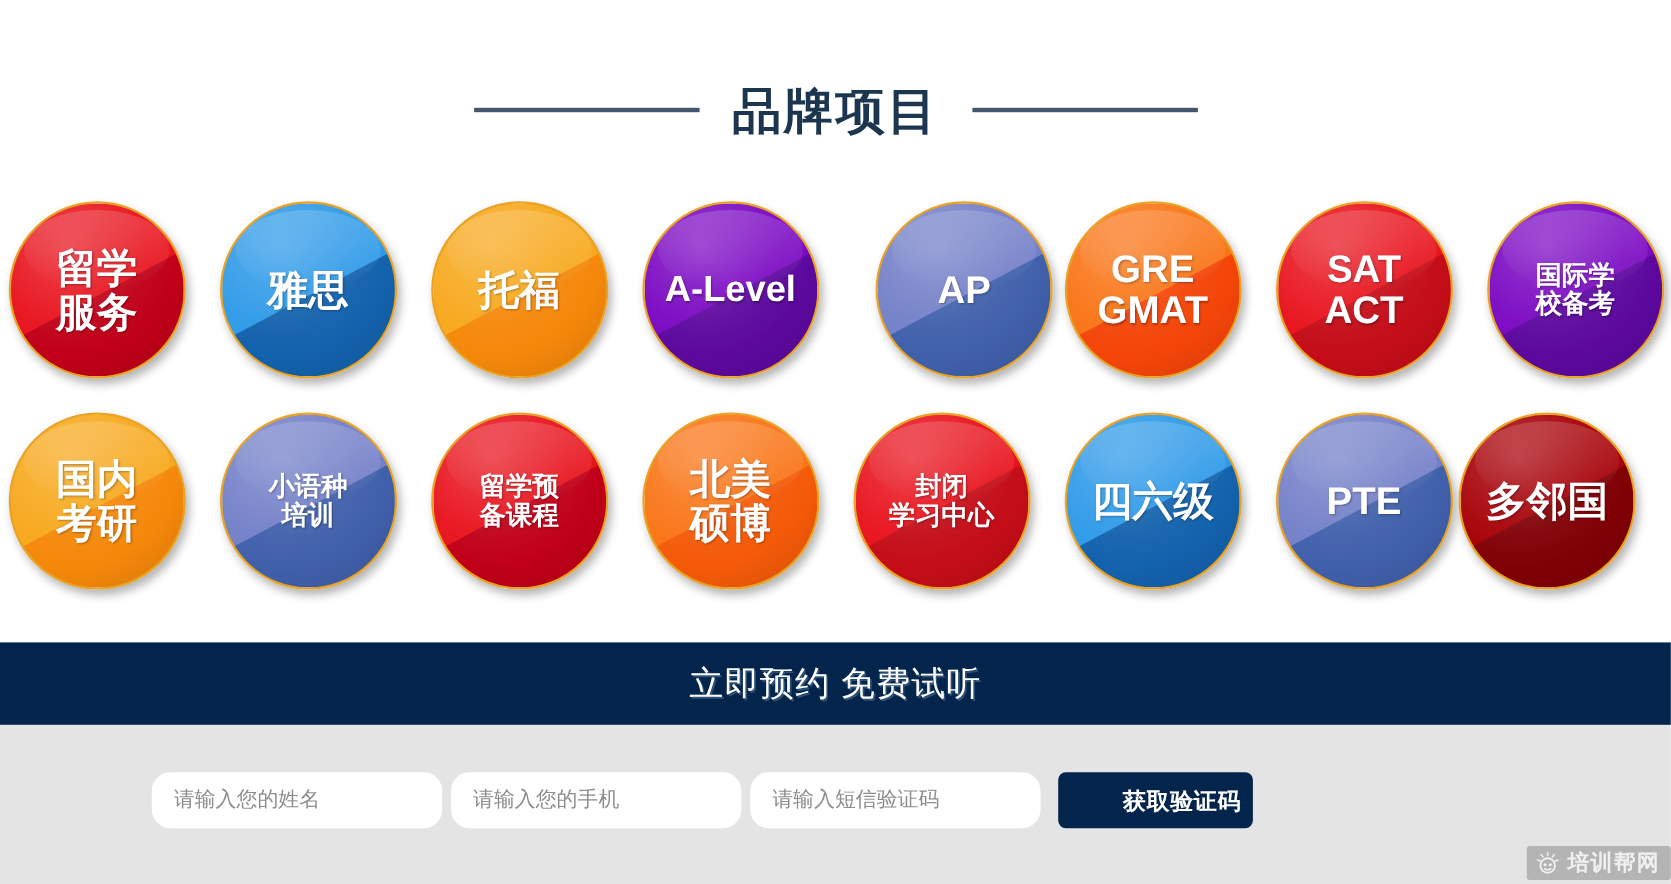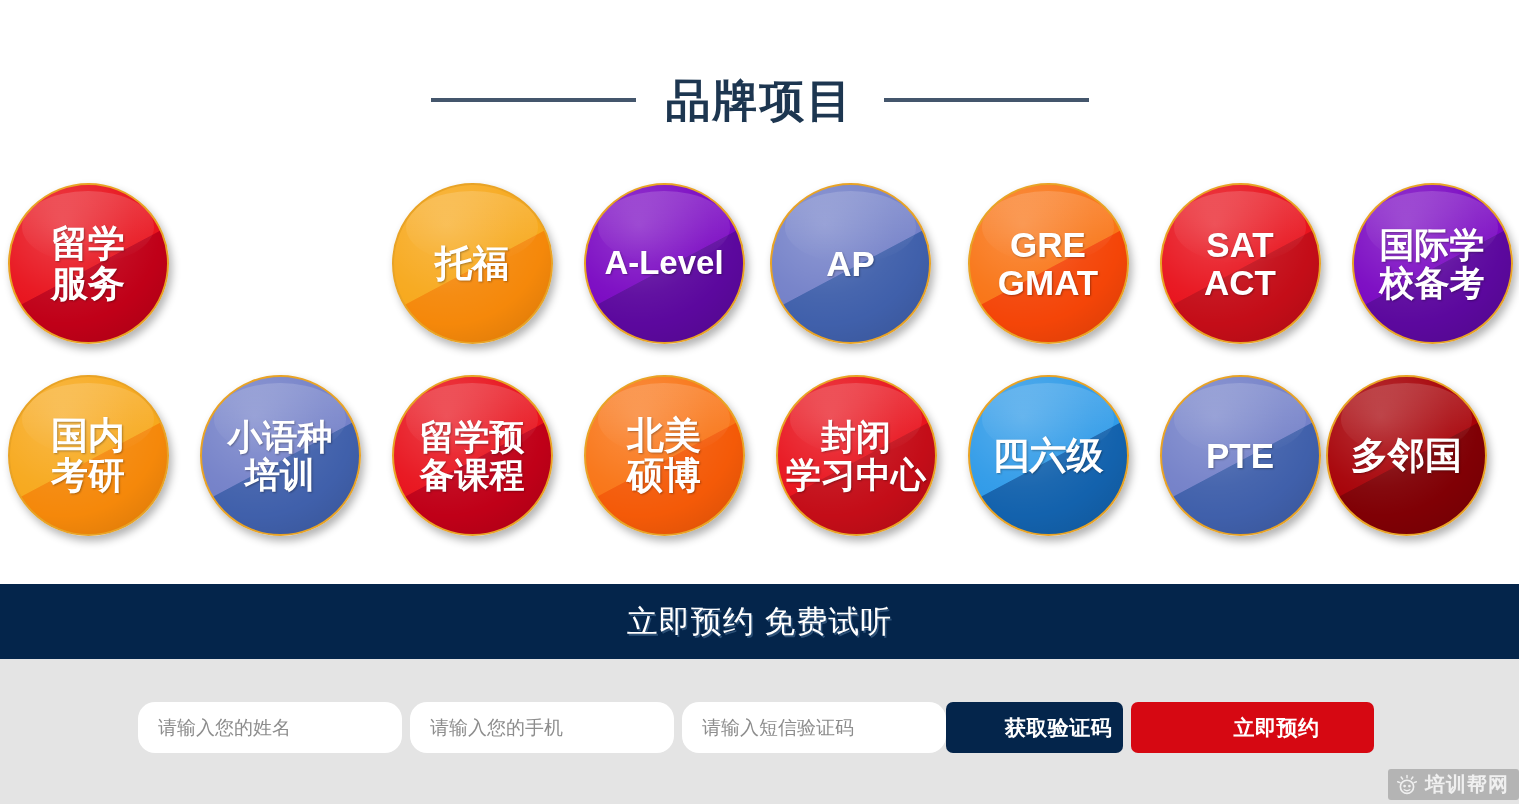--- a/index.html
+++ b/index.html
@@ -56,21 +56,21 @@
     color: #ffffff; text-align: center; line-height: 1.06;
     font-weight: bold;
     text-shadow: 1px 1px 2px rgba(0,0,0,0.30);
     white-space: pre-line;
     padding: 0 2px;
   }
   .circle .label.cn1 { font-size: 37px; }
   .circle .label.cn2 { font-size: 37px; }
   .circle .label.lat { font-size: 33px; }
   .circle .label.latbig { font-size: 35px; }
-  .circle .label.wide { font-size: 35px; }
+  .circle .label.wide { font-size: 24px; }
 
   
   #cta-band {
     position: absolute; left: 0; top: 584px; width: 1519px; height: 75px;
     background: #04254b;
     display: flex; align-items: center; justify-content: center;
   }
   #cta-band-text {
     color: #ffffff; font-size: 31px; font-weight: normal; letter-spacing: 1px;
     text-shadow: 1.5px 1.5px 0 rgba(120,160,200,0.35);
@@ -86,21 +86,21 @@
     display: flex; align-items: center; gap: 0;
   }
   .field {
     height: 51px; background: #ffffff; border: none; border-radius: 17px;
     font-size: 19px; color: #8d8d8d; padding: 0 20px; outline: none;
     font-family: "Liberation Sans", "DejaVu Sans", sans-serif;
   }
   .field::placeholder { color: #8d8d8d; }
   .field.name { width: 264px; margin-right: 8px; }
   .field.phone { width: 264px; margin-right: 8px; }
-  .field.code { width: 264px; margin-right: 0; }
+  .field.code { width: 264px; margin-right: 16px; }
   .btn {
     height: 51px; border: none; border-radius: 7px; cursor: pointer;
     font-size: 21px; color: #ffffff; font-weight: bold;
     font-family: "Liberation Sans", "DejaVu Sans", sans-serif;
     letter-spacing: 0.5px;
     padding-left: 48px;
   }
   .btn.getcode { width: 177px; background: #04254b; margin-right: 8px; }
   .btn.submit  { width: 243px; background: #d60812; }
 
@@ -128,31 +128,36 @@
   </div>
 
   <div id="circles">
     <div class="circle-row r0">
         <div class="circle" style="left: 7.5px; border-color: rgb(232, 163, 38); background: linear-gradient(152deg, rgb(232, 18, 28) 0%, rgb(232, 18, 28) 52%, rgb(192, 0, 24) 52.4%, rgb(192, 0, 24) 100%);">
           <div class="shade" style="background: radial-gradient(circle at 34% 26%, rgba(255, 255, 255, 0.2) 0%, rgba(255, 255, 255, 0.04) 44%, rgba(0, 0, 0, 0) 62%, rgba(0, 0, 0, 0.14) 100%);"></div>
           <div class="gloss"></div>
           <div class="label cn2">留学
 服务</div>
         </div>
+        <div class="circle" style="left: 199.5px; border-color: rgb(232, 163, 38); background: linear-gradient(152deg, rgb(46, 154, 232) 0%, rgb(46, 154, 232) 52%, rgb(19, 98, 173) 52.4%, rgb(19, 98, 173) 100%);">
+          <div class="shade" style="background: radial-gradient(circle at 34% 26%, rgba(255, 255, 255, 0.2) 0%, rgba(255, 255, 255, 0.04) 44%, rgba(0, 0, 0, 0) 62%, rgba(0, 0, 0, 0.14) 100%);"></div>
+          <div class="gloss"></div>
+          <div class="label cn1">雅思</div>
+        </div>
         <div class="circle" style="left: 391.5px; border-color: rgb(232, 163, 38); background: linear-gradient(152deg, rgb(247, 168, 27) 0%, rgb(247, 168, 27) 52%, rgb(245, 136, 10) 52.4%, rgb(245, 136, 10) 100%);">
           <div class="shade" style="background: radial-gradient(circle at 34% 26%, rgba(255, 255, 255, 0.2) 0%, rgba(255, 255, 255, 0.04) 44%, rgba(0, 0, 0, 0) 62%, rgba(0, 0, 0, 0.14) 100%);"></div>
           <div class="gloss"></div>
           <div class="label cn1">托福</div>
         </div>
         <div class="circle" style="left: 583.5px; border-color: rgb(232, 163, 38); background: linear-gradient(152deg, rgb(122, 8, 194) 0%, rgb(122, 8, 194) 52%, rgb(92, 8, 158) 52.4%, rgb(92, 8, 158) 100%);">
           <div class="shade" style="background: radial-gradient(circle at 34% 26%, rgba(255, 255, 255, 0.2) 0%, rgba(255, 255, 255, 0.04) 44%, rgba(0, 0, 0, 0) 62%, rgba(0, 0, 0, 0.14) 100%);"></div>
           <div class="gloss"></div>
           <div class="label lat">A-Level</div>
         </div>
-        <div class="circle" style="left: 770px; border-color: rgb(232, 163, 38); background: linear-gradient(152deg, rgb(115, 128, 200) 0%, rgb(115, 128, 200) 52%, rgb(64, 96, 171) 52.4%, rgb(64, 96, 171) 100%);">
+        <div class="circle" style="left: 796px; border-color: rgb(232, 163, 38); background: linear-gradient(152deg, rgb(115, 128, 200) 0%, rgb(115, 128, 200) 52%, rgb(64, 96, 171) 52.4%, rgb(64, 96, 171) 100%);">
           <div class="shade" style="background: radial-gradient(circle at 34% 26%, rgba(255, 255, 255, 0.2) 0%, rgba(255, 255, 255, 0.04) 44%, rgba(0, 0, 0, 0) 62%, rgba(0, 0, 0, 0.14) 100%);"></div>
           <div class="gloss"></div>
           <div class="label latbig">AP</div>
         </div>
         <div class="circle" style="left: 967.5px; border-color: rgb(232, 163, 38); background: linear-gradient(152deg, rgb(249, 116, 21) 0%, rgb(249, 116, 21) 52%, rgb(244, 69, 8) 52.4%, rgb(244, 69, 8) 100%);">
           <div class="shade" style="background: radial-gradient(circle at 34% 26%, rgba(255, 255, 255, 0.2) 0%, rgba(255, 255, 255, 0.04) 44%, rgba(0, 0, 0, 0) 62%, rgba(0, 0, 0, 0.14) 100%);"></div>
           <div class="gloss"></div>
           <div class="label latbig">GRE
 GMAT</div>
         </div>
@@ -221,21 +226,20 @@
   <div id="cta-band">
     <div id="cta-band-text">立即预约 免费试听</div>
   </div>
 
   <div id="form-area">
     <div id="form-row">
       <input class="field name" type="text" placeholder="请输入您的姓名" value="" style="">
       <input class="field phone" type="text" placeholder="请输入您的手机" value="" style="">
       <input class="field code" type="text" placeholder="请输入短信验证码" value="" style="">
       <button class="btn getcode">获取验证码</button>
-      <button class="btn submit">立即预约</button>
     </div>
   </div>
 
   <div id="watermark">
     <span>
       <svg width="22" height="22" viewBox="0 0 24 24" aria-hidden="true">
         <g stroke="#f0f0f0" stroke-width="1.6" stroke-linecap="round" fill="none">
           <path d="M12 1.5 L12 4"></path>
           <path d="M5.6 3.3 L7.2 5.4"></path>
           <path d="M18.4 3.3 L16.8 5.4"></path>

